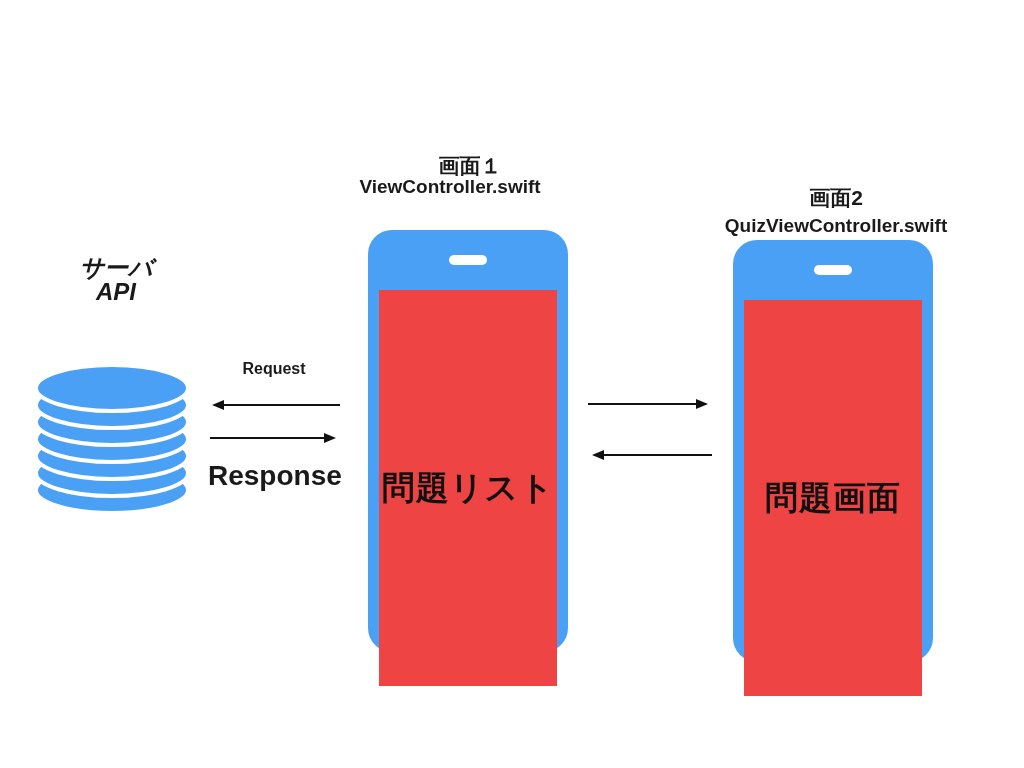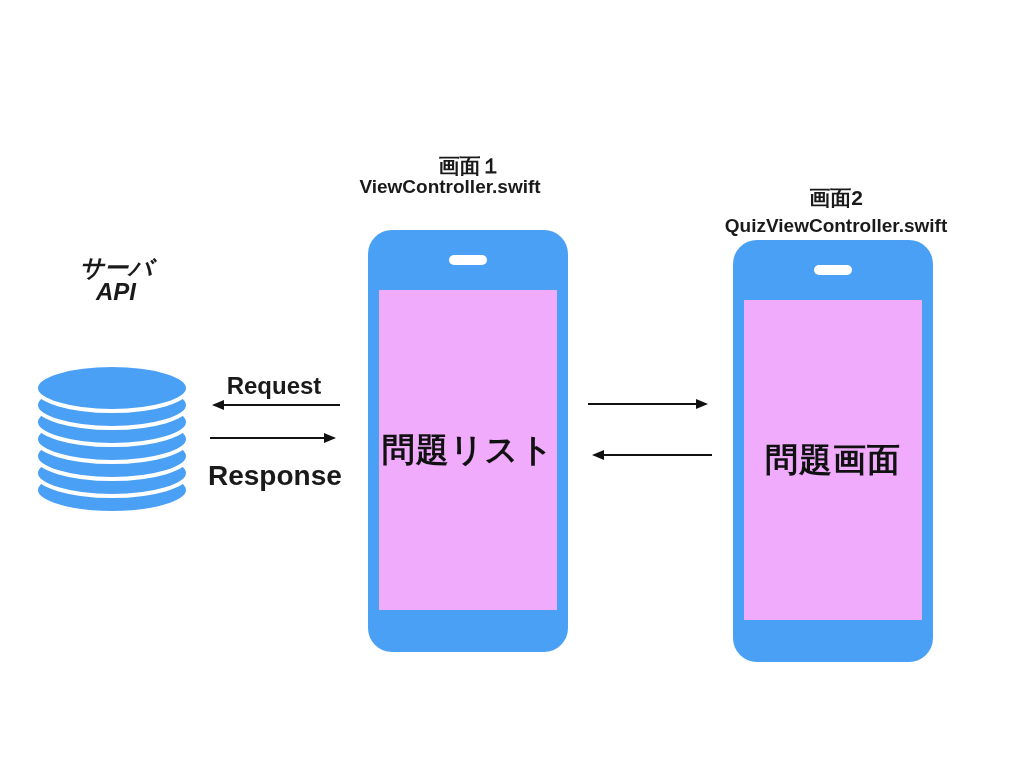--- a/index.html
+++ b/index.html
@@ -40,41 +40,41 @@
     width: 38px;
     height: 10px;
     background: #ffffff;
     border-radius: 6px;
   }
   .screen {
     position: absolute;
     left: 11px;
     top: 60px;
     width: 178px;
-    height: 320px;
-    background: #f0abfc;
+    height: 396px;
+    background: #ef4444;
     display: flex;
     align-items: center;
     justify-content: center;
   }
   .screen-text {
     font-weight: bold;
     font-size: 33px;
     letter-spacing: 1px;
     color: #111111;
     white-space: nowrap;
   }
 
   .phone-title { font-size: 21px; }
   .phone1-title    { left: 390px; top: 152px; width: 160px; }
   .phone1-subtitle { left: 320px; top: 176px; width: 260px; font-size: 19px; }
   .phone2-title    { left: 756px; top: 136px; width: 160px; margin-top: 48px; }
   .phone2-subtitle { left: 688px; top: 178px; width: 296px; font-size: 19px; margin-top: 37px; }
 
-  .request-label  { left: 208px; top: 372px; width: 132px; font-size: 24px; }
+  .request-label  { left: 208px; top: 360px; width: 132px; font-size: 16px; }
   .response-label { left: 208px; top: 460px; width: 132px; font-size: 28px; }
 
   .arrow-layer {
     position: absolute;
     left: 0; top: 0;
     width: 1024px; height: 768px;
     pointer-events: none;
   }
   .arrow-line { stroke: #111111; stroke-width: 2.2px; fill: none; }
 </style>

